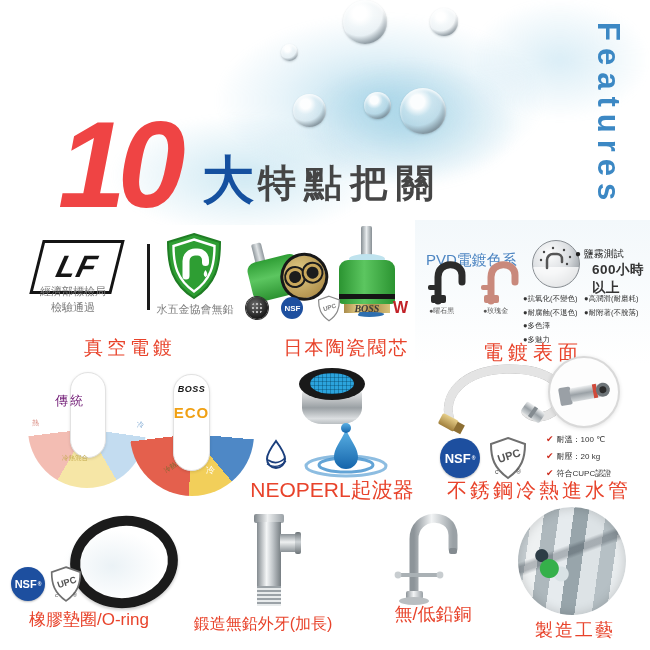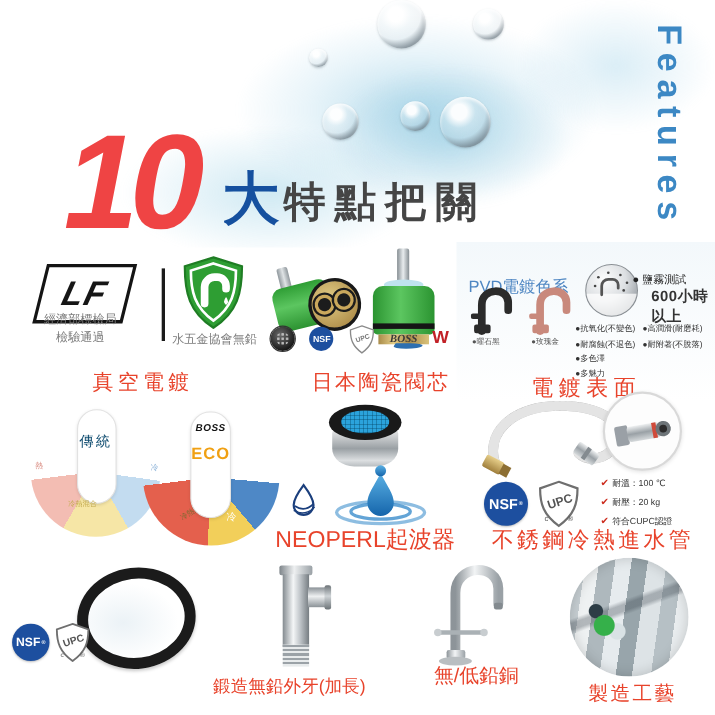--- a/index.html
+++ b/index.html
@@ -80,21 +80,21 @@
 
   
   .fan{position:absolute;border-radius:50%;}
   .fan-l{left:28px;top:370px;width:118px;height:118px;
      background:conic-gradient(from 98deg,#c3dcf0 0 52deg,#f6e6a6 52deg 112deg,#f3bdb3 112deg 165deg,transparent 165deg 360deg);}
   .fan-r{left:130px;top:372px;width:124px;height:124px;
      background:conic-gradient(from 95deg,#4e88c6 0 45deg,#f2cf5a 45deg 88deg,#e4604d 88deg 168deg,transparent 168deg 360deg);}
   .handle{position:absolute;background:#fff;border:1px solid #e2e2e2;border-radius:18px;box-shadow:0 1px 3px rgba(0,0,0,.12);}
   .hdl-l{left:70px;top:372px;width:34px;height:84px;}
   .hdl-r{left:173px;top:374px;width:37px;height:97px;display:flex;flex-direction:column;align-items:center;padding-top:9px;box-sizing:border-box;}
-  .trad{position:absolute;left:57px;top:392px;width:60px;text-align:center;font-size:13px;color:#0c4a6e;letter-spacing:2px;}
+  .trad{position:absolute;left:40px;top:392px;width:60px;text-align:center;font-size:13px;color:#701a75;letter-spacing:2px;}
   .boss{font-size:9px;font-weight:900;font-style:italic;color:#141414;letter-spacing:.5px;}
   .eco-t{margin-top:10px;font-size:15px;font-weight:800;color:#f0a013;letter-spacing:1px;}
   .zl{position:absolute;white-space:nowrap;}
 
   
   .aerator{position:absolute;left:299px;top:368px;width:66px;height:58px;}
   .aer-body{position:absolute;left:3px;top:20px;width:60px;height:36px;
             background:linear-gradient(180deg,#f4f4f4,#9aa0a4 55%,#dcdfe1 85%,#b9bec1);
             border-radius:8px 8px 20px 20px/6px 6px 16px 16px;}
   .aer-top{position:absolute;left:0;top:0;width:66px;height:32px;border-radius:50%;background:#191919;}
@@ -351,20 +351,21 @@
   <div class="nsf-b f7-nsf">
     <span>NSF</span>
       <sup>®</sup>
   </div>
   <svg class="upc f7-upc" viewBox="0 0 38 44">
     <path d="M19 2 L36 8 C36 22 33 32 19 42 C5 32 2 22 2 8 Z" fill="#fff" stroke="#6f6f6f" stroke-width="2"></path>
     <text x="9" y="24" font-size="11" fill="#555" transform="rotate(-18 19 22)" font-weight="bold">UPC</text>
     <text x="6" y="38" font-size="7" fill="#555">c</text>
     <text x="27" y="38" font-size="7" fill="#555">®</text>
   </svg>
+  <div class="flabel" style="left:4px;top:608px;width:170px;font-size:17px;">橡膠墊圈/O-ring</div>
 
   <div class="fitting">
     <div class="fit-cap"></div>
     <div class="fit-main"></div>
     <div class="fit-port"></div>
     <div class="fit-portcap"></div>
     <div class="fit-thread"></div>
   </div>
   <div class="flabel" style="left:178px;top:614px;width:170px;font-size:16px;">鍛造無鉛外牙(加長)</div>
 

